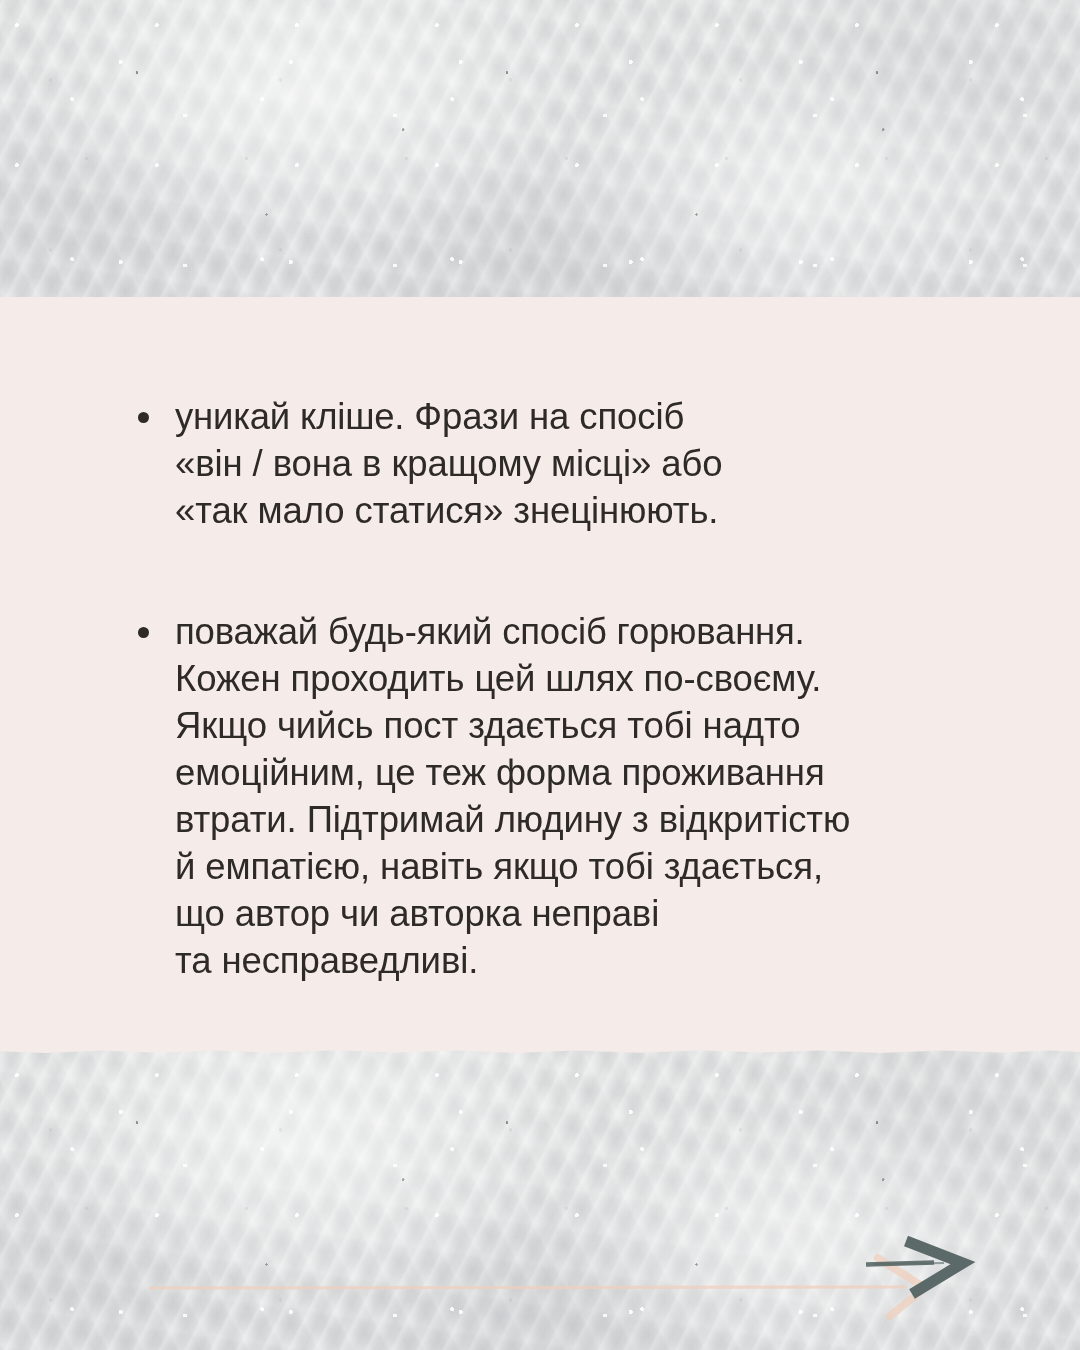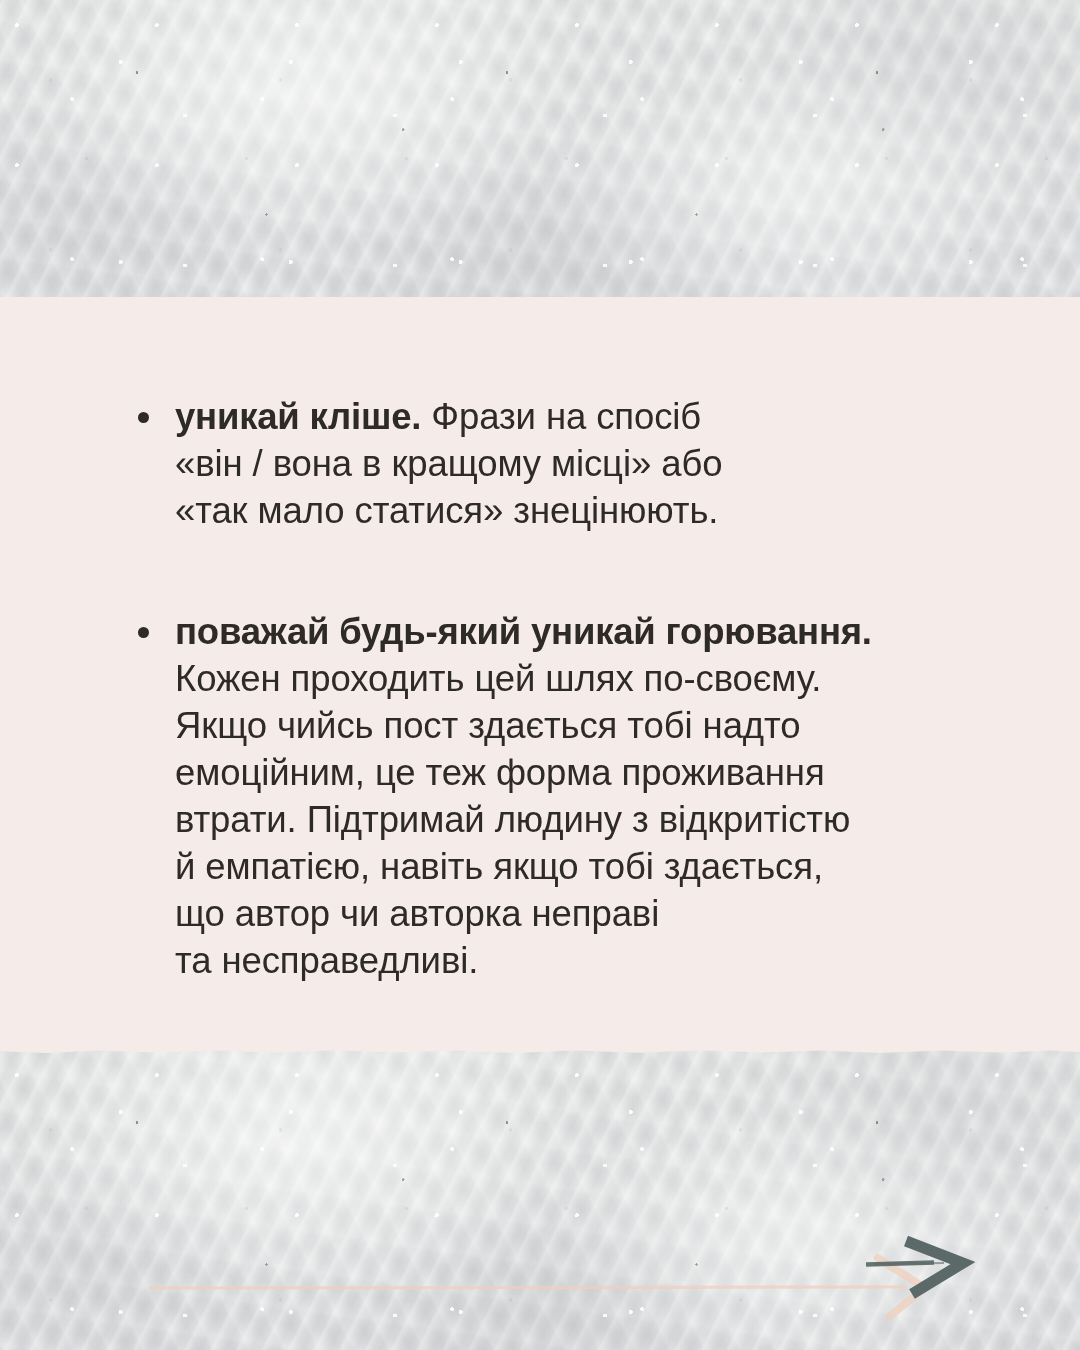--- a/index.html
+++ b/index.html
@@ -132,21 +132,21 @@
     flex: 1 1 auto;
     color: #2d2a28;
     font-size: 36.5px;
     line-height: 47px;
     font-weight: 400;
     letter-spacing: -0.1px;
     font-stretch: condensed;
     white-space: pre-line;
   }
   .btext .lead {
-    font-weight: 700;
+    font-weight: 400;
     letter-spacing: -0.2px;
   }
 
   
   #arrow-layer {
     position: absolute;
     left: 0;
     top: 1050px;
     width: 1080px;
     height: 300px;
@@ -166,21 +166,21 @@
 
       <div class="bullet-row">
         <span class="dot"></span>
         <div class="btext"><span class="lead">уникай кліше.</span><span> Фрази на спосіб
 «він / вона в кращому місці» або
 «так мало статися» знецінюють.</span></div>
       </div>
 
       <div class="bullet-row">
         <span class="dot"></span>
-        <div class="btext"><span class="lead">поважай будь-який уникай горювання.</span><span>
+        <div class="btext"><span class="lead">поважай будь-який спосіб горювання.</span><span>
 Кожен проходить цей шлях по-своєму.
 Якщо чийсь пост здається тобі надто
 емоційним, це теж форма проживання
 втрати. Підтримай людину з відкритістю
 й емпатією, навіть якщо тобі здається,
 що автор чи авторка неправі
 та несправедливі.</span></div>
       </div>
 
     </div>

